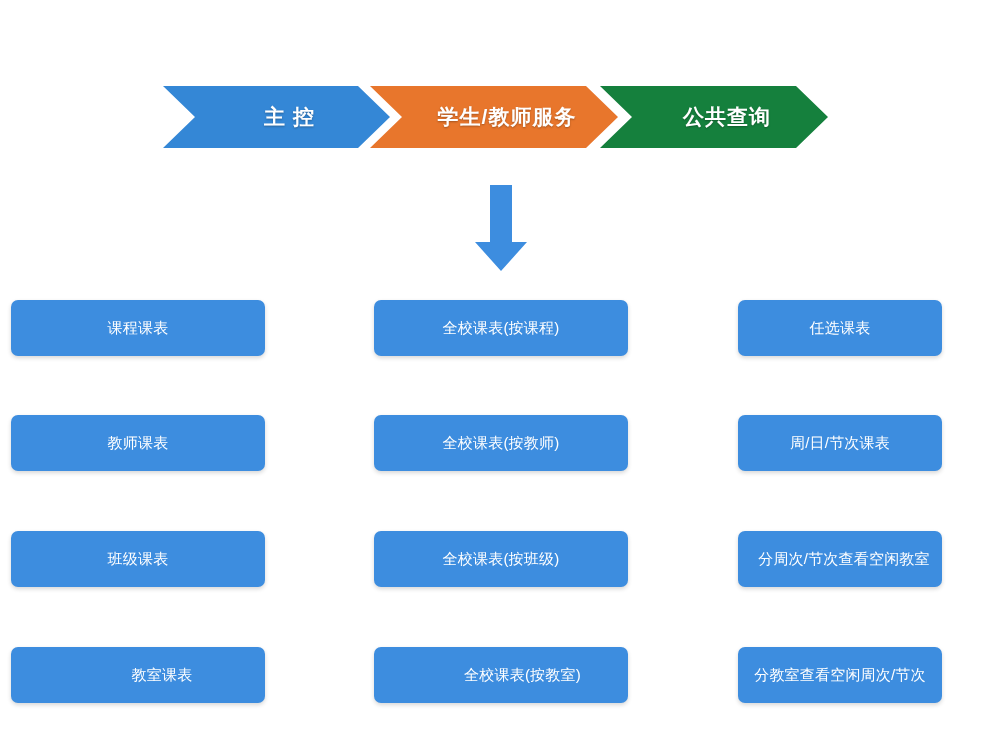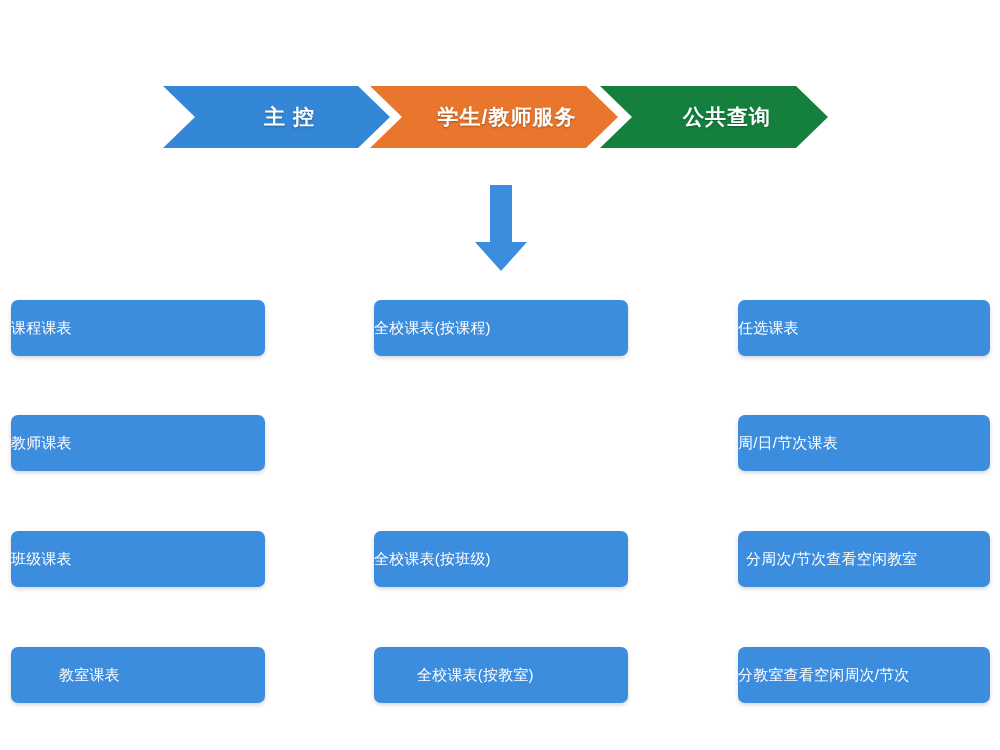--- a/index.html
+++ b/index.html
@@ -85,31 +85,32 @@
 
   
   .box {
     position: absolute;
     background: #3d8ddf;
     border-radius: 7px;
     color: #ffffff;
     font-size: 15px;
     display: flex;
     align-items: center;
+    justify-content: center;
     box-sizing: border-box;
     text-align: center;
     height: 56px;
     box-shadow: 0 2px 4px rgba(0,0,0,0.16);
     white-space: nowrap;
     letter-spacing: 0.2px;
   }
 
   .col-0 { left: 11px;  width: 254px; }
   .col-1 { left: 374px; width: 254px; }
-  .col-2 { left: 738px; width: 252px; }
+  .col-2 { left: 738px; width: 204px; }
 
   .row-0 { top: 300px; }
   .row-1 { top: 415px; }
   .row-2 { top: 531px; }
   .row-3 { top: 647px; }
 </style>
 </head>
 <body>
 
 <div id="canvas">
@@ -141,20 +142,23 @@
   <div class="box col-0 row-2" style="background: rgb(61, 141, 223);">
     <span>班级课表</span>
   </div>
   <div class="box col-0 row-3" style="background: rgb(61, 141, 223); padding-left: 48px;">
     <span>教室课表</span>
   </div>
 
   <div class="box col-1 row-0" style="background: rgb(61, 141, 223);">
     <span>全校课表(按课程)</span>
   </div>
+  <div class="box col-1 row-1" style="background: rgb(61, 141, 223);">
+    <span>全校课表(按教师)</span>
+  </div>
   <div class="box col-1 row-2" style="background: rgb(61, 141, 223);">
     <span>全校课表(按班级)</span>
   </div>
   <div class="box col-1 row-3" style="background: rgb(61, 141, 223); padding-left: 43px;">
     <span>全校课表(按教室)</span>
   </div>
 
   <div class="box col-2 row-0" style="background: rgb(61, 141, 223);">
     <span>任选课表</span>
   </div>

